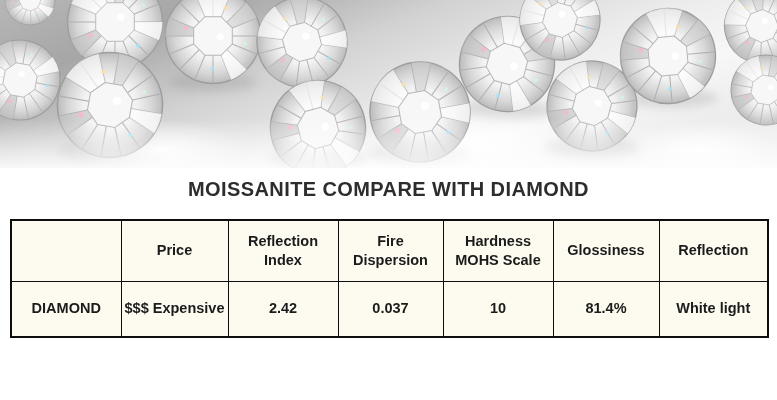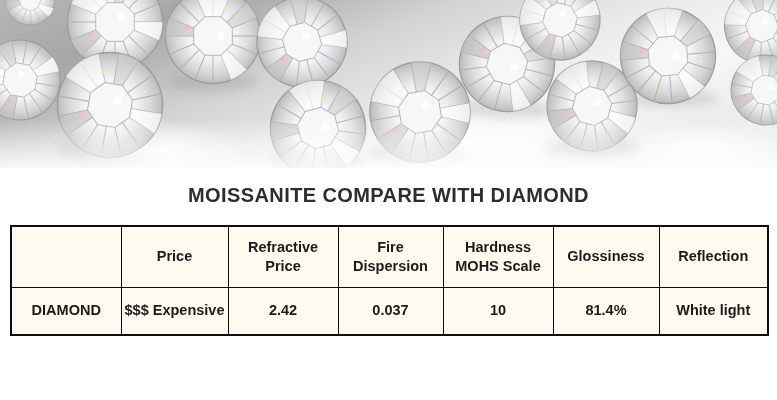--- a/index.html
+++ b/index.html
@@ -13,21 +13,21 @@
     height: 400px;
     overflow: hidden;
     position: relative;
   }
   .hero {
     display: block;
     width: 777px;
     height: 168px;
   }
   .page-title {
-    margin: 16px 0 0 0;
+    margin: 10px 0 0 0;
     text-align: center;
     font-size: 20px;
     font-weight: bold;
     letter-spacing: 0.4px;
     color: #2d2d2d;
   }
   table.compare {
     border-collapse: collapse;
     table-layout: fixed;
     margin: 18px 0 0 10px;
@@ -40,21 +40,21 @@
     vertical-align: middle;
     font-weight: bold;
     color: #1b1b1b;
     font-size: 14.5px;
     line-height: 1.3;
     padding: 1px 3px;
     overflow: hidden;
   }
   thead tr  { height: 61px; }
   tr.row-0  { height: 51px; }
-  tr.row-1  { height: 48px; }
+  tr.row-1  { height: 56px; }
 </style>
 </head>
 <body>
 
 <svg class="hero" viewBox="0 0 777 168" xmlns="http://www.w3.org/2000/svg" aria-hidden="true">
   <defs>
     <linearGradient id="bgGrad" x1="0" y1="0" x2="1" y2="0.55">
       <stop offset="0" stop-color="#b7b7b7"></stop>
       <stop offset="0.22" stop-color="#a6a6a6"></stop>
       <stop offset="0.45" stop-color="#d2d2d2"></stop>
@@ -157,21 +157,21 @@
       <col style="width:110px">
     <col style="width:105px">
       <col style="width:110px">
       <col style="width:106px">
     <col style="width:109px">
   </colgroup>
   <thead>
     <tr>
       <th></th>
       <th>Price</th>
-      <th>Refractive Price</th>
+      <th>Reflection Index</th>
       <th>Fire Dispersion</th>
       <th>Hardness MOHS Scale</th>
       <th>Glossiness</th>
       <th>Reflection</th>
     </tr>
   </thead>
   <tbody>
     <tr class="row-1">
       <th>DIAMOND</th>
       <td>$$$ Expensive</td>

